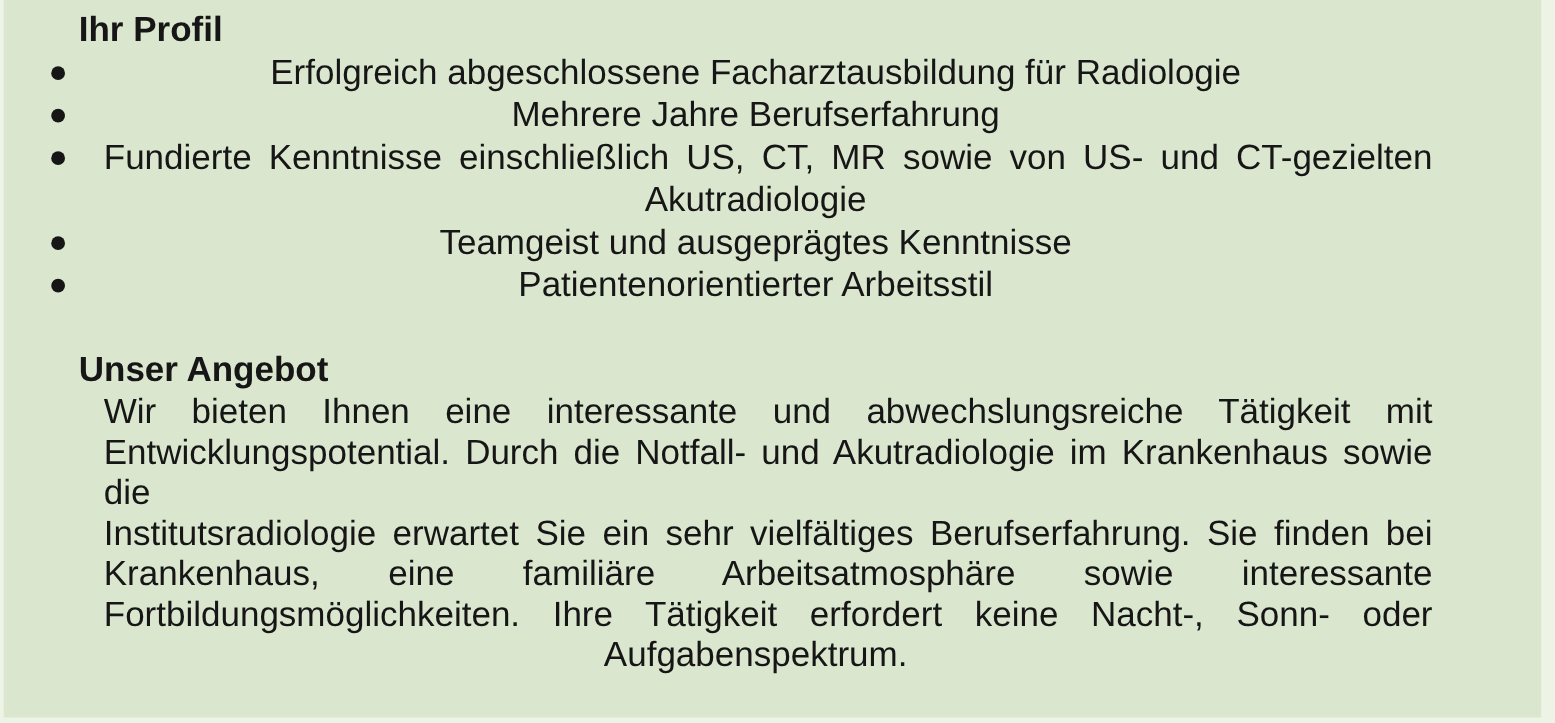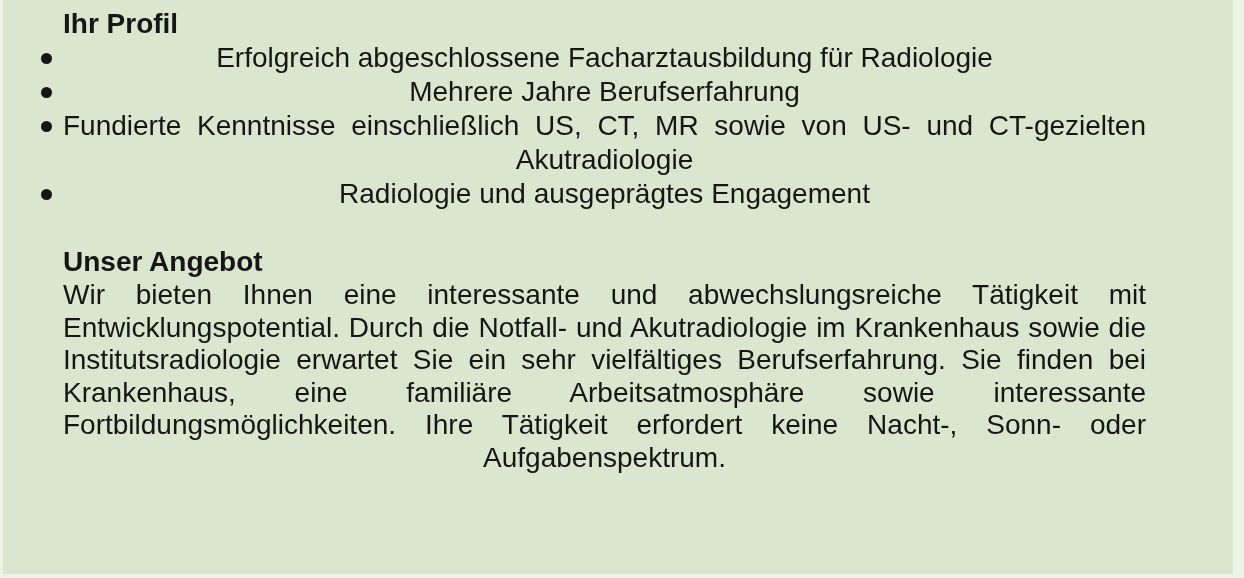--- a/index.html
+++ b/index.html
@@ -55,21 +55,21 @@
     height: 11px;
     border-radius: 50%;
     background: var(--text-color, #161616);
   }
 
   .spacer { height: 34px; }
 
   .paragraph { line-height: 32.5px; }
 
   
-  .jline { text-align: justify; text-align-last: justify; }
+  .jline { text-align: justify; text-align-last: justify; margin-left: 20px; }
   
   .lline { text-align: center; }
 </style>
 </head>
 <body>
 
 <div class="page" style="--bg-color: #dbe6cf; --margin-color: #edf3e5; --text-color: #161616;">
   <div class="sheet">
     <div class="content">
 
@@ -91,21 +91,27 @@
             <li class="bullet-item">
               <span class="dot"></span>
               <div>
                 <div class="jline">Fundierte Kenntnisse einschließlich US, CT, MR sowie von US- und CT-gezielten</div>
                 <div class="lline">Akutradiologie</div>
               </div>
             </li>
             <li class="bullet-item">
               <span class="dot"></span>
               <div>
-                <div class="lline">Radiologie und ausgeprägtes Engagement</div>
+                <div class="lline">Teamgeist und ausgeprägtes Kenntnisse</div>
+              </div>
+            </li>
+            <li class="bullet-item">
+              <span class="dot"></span>
+              <div>
+                <div class="lline">Patientenorientierter Arbeitsstil</div>
               </div>
             </li>
           </ul>
       </section>
 
       <div class="spacer"></div>
 
       <section>
         <h2 class="heading">Unser Angebot</h2>
         <div class="paragraph" id="offer-paragraph">

